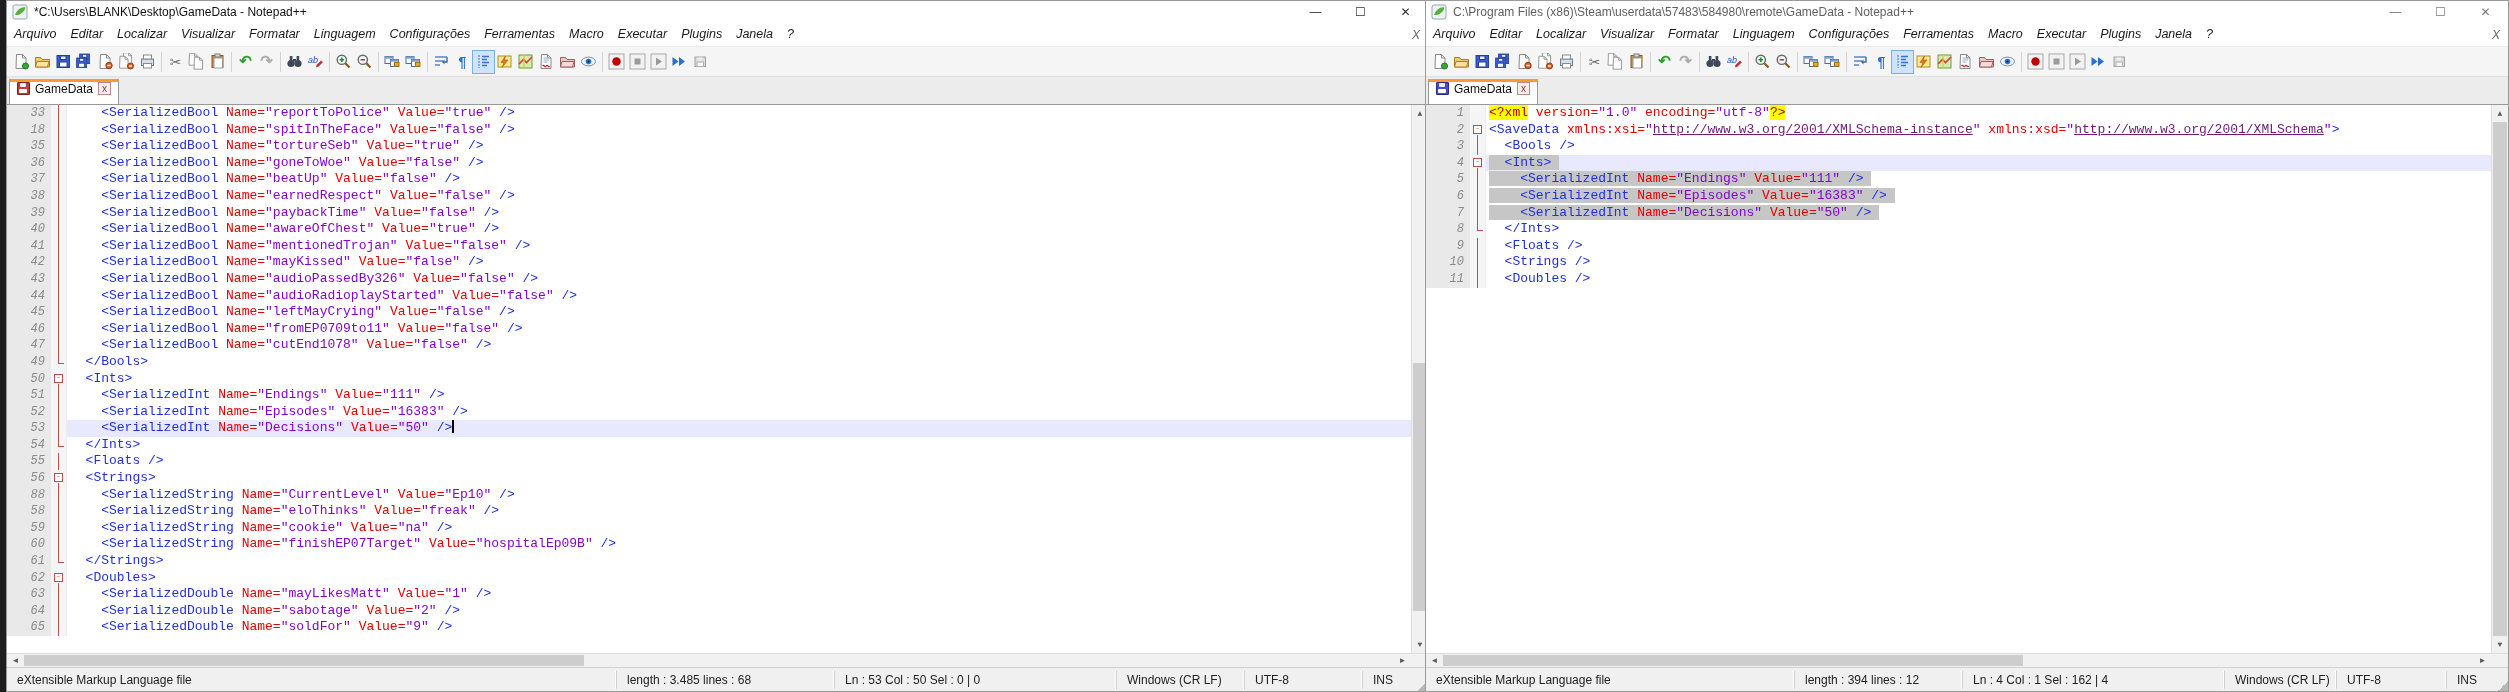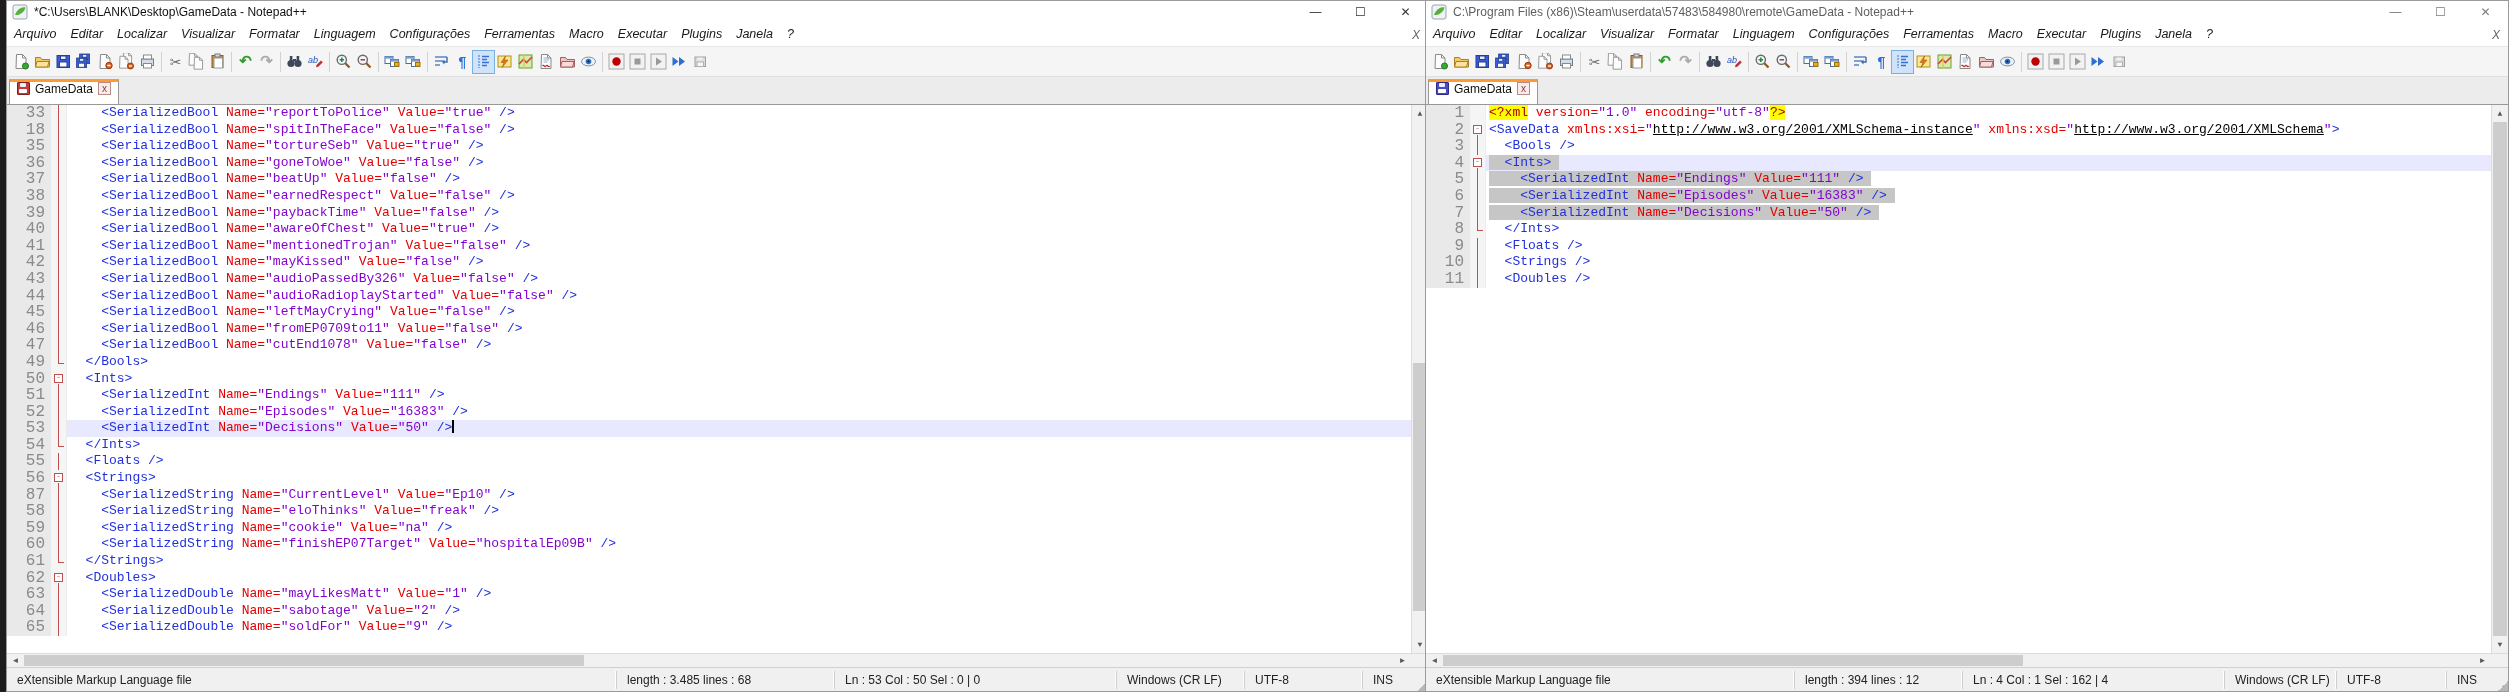--- a/index.html
+++ b/index.html
@@ -38,34 +38,34 @@
   .tab-floppy .body { background:#c23a3a; border:1px solid #7e2020; }
   .tab.saved .tab-floppy .body { background:#4a4ac8; border-color:#2a2a8a; }
   .tab-floppy .shutter { position:absolute; left:3px; top:1px; width:6px; height:4px; background:#e9eeff; }
   .tab-floppy .label { position:absolute; left:2px; top:7px; width:8px; height:4px; background:#ffffff; }
   .tab-x { width:13px; height:13px; border:1px solid #b98a8a; background:#f6ecec; color:#8c3a3a;
            font-size:10px; line-height:11px; text-align:center; }
 
   
   .editor { position:relative; background:#ffffff; overflow:hidden; font-family:"Liberation Mono", monospace; font-size:13px; }
   .line { display:flex; height:16.6px; line-height:16.6px; white-space:pre; }
-  .num { width:44px; background:#e9e9e9; color:#8a8a8a; text-align:right; padding-right:6px; font-size:16px; flex:none; }
+  .num { width:44px; background:#e9e9e9; color:#8a8a8a; text-align:right; padding-right:6px; font-size:12px; flex:none;font-style:italic; }
   .fold { width:16px; background:#f5f5f5; position:relative; flex:none; border-right:1px solid #ececec; }
   .fold.f-line::before { content:""; position:absolute; left:7px; top:0; bottom:0; width:1px; background:#c05050; }
   .fold.f-end::before  { content:""; position:absolute; left:7px; top:0; height:55%; width:1px; background:#c05050; }
   .fold.f-end::after   { content:""; position:absolute; left:7px; top:55%; width:6px; height:1px; background:#c05050; }
   .fold.f-open::before { content:""; position:absolute; left:7px; top:13px; bottom:0; width:1px; background:#c05050; }
   .fbox { position:absolute; left:3px; top:3px; width:9px; height:9px; border:1px solid #c05050; background:#fff;
           color:#c05050; font-size:9px; line-height:7px; text-align:center; }
   .code { flex:1; padding-left:3px; color:#000; }
   .code.cur { background:#e8e8ff; }
   .tk-b { color:#2130dc; }
   .tk-r { color:#e40000; }
   .tk-p { color:#8303cf; }
-  .tk-u { color:#000000; text-decoration:underline; }
+  .tk-u { color:#701a75; text-decoration:underline; }
   .tk-x { color:#b00000; background:#ffff00; }
   .selbg { background:#c6c6c6; }
   .caret { display:inline-block; width:1.5px; height:13px; background:#000; vertical-align:-2px; }
 
   
   .vscroll { position:absolute; top:0; right:0; bottom:0; width:17px; background:#f1f1f1; border-left:1px solid #dcdcdc; }
   .varrow { position:absolute; left:0; width:16px; height:17px; color:#5a5a5a; font-size:8px; text-align:center; line-height:17px; }
   .vthumb { position:absolute; left:1px; width:14px; background:#cdcdcd; }
 
   
@@ -377,21 +377,21 @@
         <div class="line"><span class="num">46</span><span class="fold f-line"></span><span class="code"><span class="tk-b">    &lt;SerializedBool</span><span class="tk-r"> Name=</span><span class="tk-p">"fromEP0709to11"</span><span class="tk-r"> Value=</span><span class="tk-p">"false"</span><span class="tk-b"> /&gt;</span></span></div>
         <div class="line"><span class="num">47</span><span class="fold f-line"></span><span class="code"><span class="tk-b">    &lt;SerializedBool</span><span class="tk-r"> Name=</span><span class="tk-p">"cutEnd1078"</span><span class="tk-r"> Value=</span><span class="tk-p">"false"</span><span class="tk-b"> /&gt;</span></span></div>
         <div class="line"><span class="num">49</span><span class="fold f-end"></span><span class="code"><span class="tk-b">  &lt;/Bools&gt;</span></span></div>
         <div class="line"><span class="num">50</span><span class="fold f-open"><i class="fbox">-</i></span><span class="code"><span class="tk-b">  &lt;Ints&gt;</span></span></div>
         <div class="line"><span class="num">51</span><span class="fold f-line"></span><span class="code"><span class="tk-b">    &lt;SerializedInt</span><span class="tk-r"> Name=</span><span class="tk-p">"Endings"</span><span class="tk-r"> Value=</span><span class="tk-p">"111"</span><span class="tk-b"> /&gt;</span></span></div>
         <div class="line"><span class="num">52</span><span class="fold f-line"></span><span class="code"><span class="tk-b">    &lt;SerializedInt</span><span class="tk-r"> Name=</span><span class="tk-p">"Episodes"</span><span class="tk-r"> Value=</span><span class="tk-p">"16383"</span><span class="tk-b"> /&gt;</span></span></div>
         <div class="line"><span class="num">53</span><span class="fold f-line"></span><span class="code cur"><span class="tk-b">    &lt;SerializedInt</span><span class="tk-r"> Name=</span><span class="tk-p">"Decisions"</span><span class="tk-r"> Value=</span><span class="tk-p">"50"</span><span class="tk-b"> /&gt;</span><span class="caret"></span></span></div>
         <div class="line"><span class="num">54</span><span class="fold f-end"></span><span class="code"><span class="tk-b">  &lt;/Ints&gt;</span></span></div>
         <div class="line"><span class="num">55</span><span class="fold f-line"></span><span class="code"><span class="tk-b">  &lt;Floats /&gt;</span></span></div>
         <div class="line"><span class="num">56</span><span class="fold f-open"><i class="fbox">-</i></span><span class="code"><span class="tk-b">  &lt;Strings&gt;</span></span></div>
-        <div class="line"><span class="num">87</span><span class="fold f-line"></span><span class="code"><span class="tk-b">    &lt;SerializedString</span><span class="tk-r"> Name=</span><span class="tk-p">"CurrentLevel"</span><span class="tk-r"> Value=</span><span class="tk-p">"Ep10"</span><span class="tk-b"> /&gt;</span></span></div>
+        <div class="line"><span class="num">88</span><span class="fold f-line"></span><span class="code"><span class="tk-b">    &lt;SerializedString</span><span class="tk-r"> Name=</span><span class="tk-p">"CurrentLevel"</span><span class="tk-r"> Value=</span><span class="tk-p">"Ep10"</span><span class="tk-b"> /&gt;</span></span></div>
         <div class="line"><span class="num">58</span><span class="fold f-line"></span><span class="code"><span class="tk-b">    &lt;SerializedString</span><span class="tk-r"> Name=</span><span class="tk-p">"eloThinks"</span><span class="tk-r"> Value=</span><span class="tk-p">"freak"</span><span class="tk-b"> /&gt;</span></span></div>
         <div class="line"><span class="num">59</span><span class="fold f-line"></span><span class="code"><span class="tk-b">    &lt;SerializedString</span><span class="tk-r"> Name=</span><span class="tk-p">"cookie"</span><span class="tk-r"> Value=</span><span class="tk-p">"na"</span><span class="tk-b"> /&gt;</span></span></div>
         <div class="line"><span class="num">60</span><span class="fold f-line"></span><span class="code"><span class="tk-b">    &lt;SerializedString</span><span class="tk-r"> Name=</span><span class="tk-p">"finishEP07Target"</span><span class="tk-r"> Value=</span><span class="tk-p">"hospitalEp09B"</span><span class="tk-b"> /&gt;</span></span></div>
         <div class="line"><span class="num">61</span><span class="fold f-end"></span><span class="code"><span class="tk-b">  &lt;/Strings&gt;</span></span></div>
         <div class="line"><span class="num">62</span><span class="fold f-open"><i class="fbox">-</i></span><span class="code"><span class="tk-b">  &lt;Doubles&gt;</span></span></div>
         <div class="line"><span class="num">63</span><span class="fold f-line"></span><span class="code"><span class="tk-b">    &lt;SerializedDouble</span><span class="tk-r"> Name=</span><span class="tk-p">"mayLikesMatt"</span><span class="tk-r"> Value=</span><span class="tk-p">"1"</span><span class="tk-b"> /&gt;</span></span></div>
         <div class="line"><span class="num">64</span><span class="fold f-line"></span><span class="code"><span class="tk-b">    &lt;SerializedDouble</span><span class="tk-r"> Name=</span><span class="tk-p">"sabotage"</span><span class="tk-r"> Value=</span><span class="tk-p">"2"</span><span class="tk-b"> /&gt;</span></span></div>
         <div class="line"><span class="num">65</span><span class="fold f-line"></span><span class="code"><span class="tk-b">    &lt;SerializedDouble</span><span class="tk-r"> Name=</span><span class="tk-p">"soldFor"</span><span class="tk-r"> Value=</span><span class="tk-p">"9"</span><span class="tk-b"> /&gt;</span></span></div>
       </div>
     <div class="vscroll">

